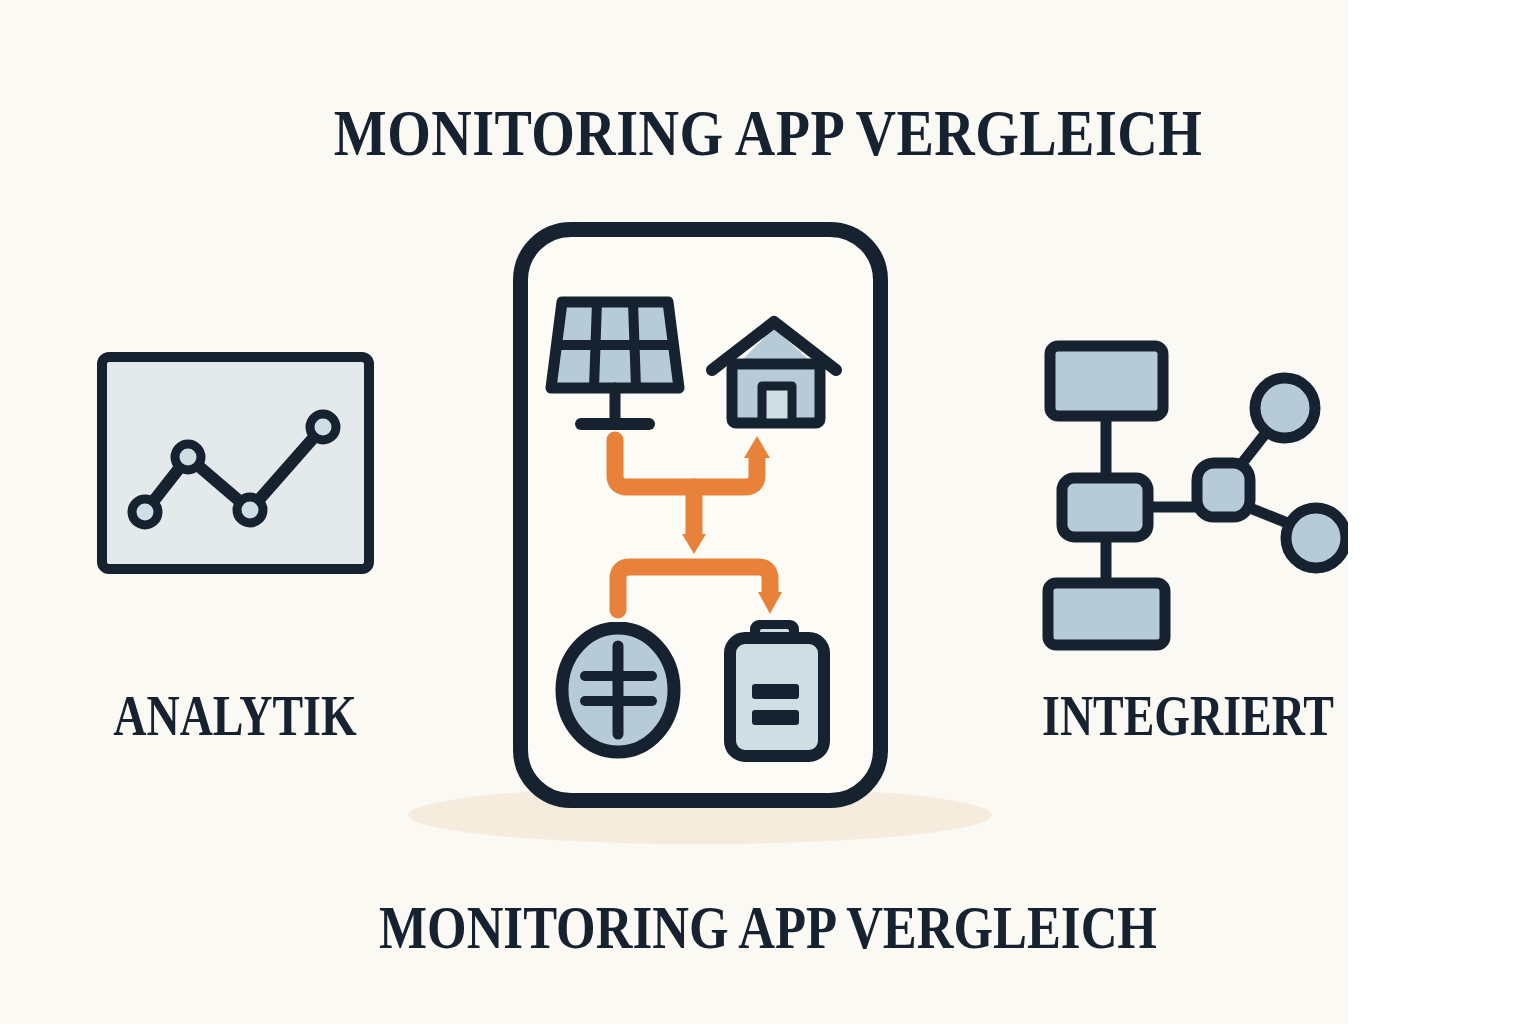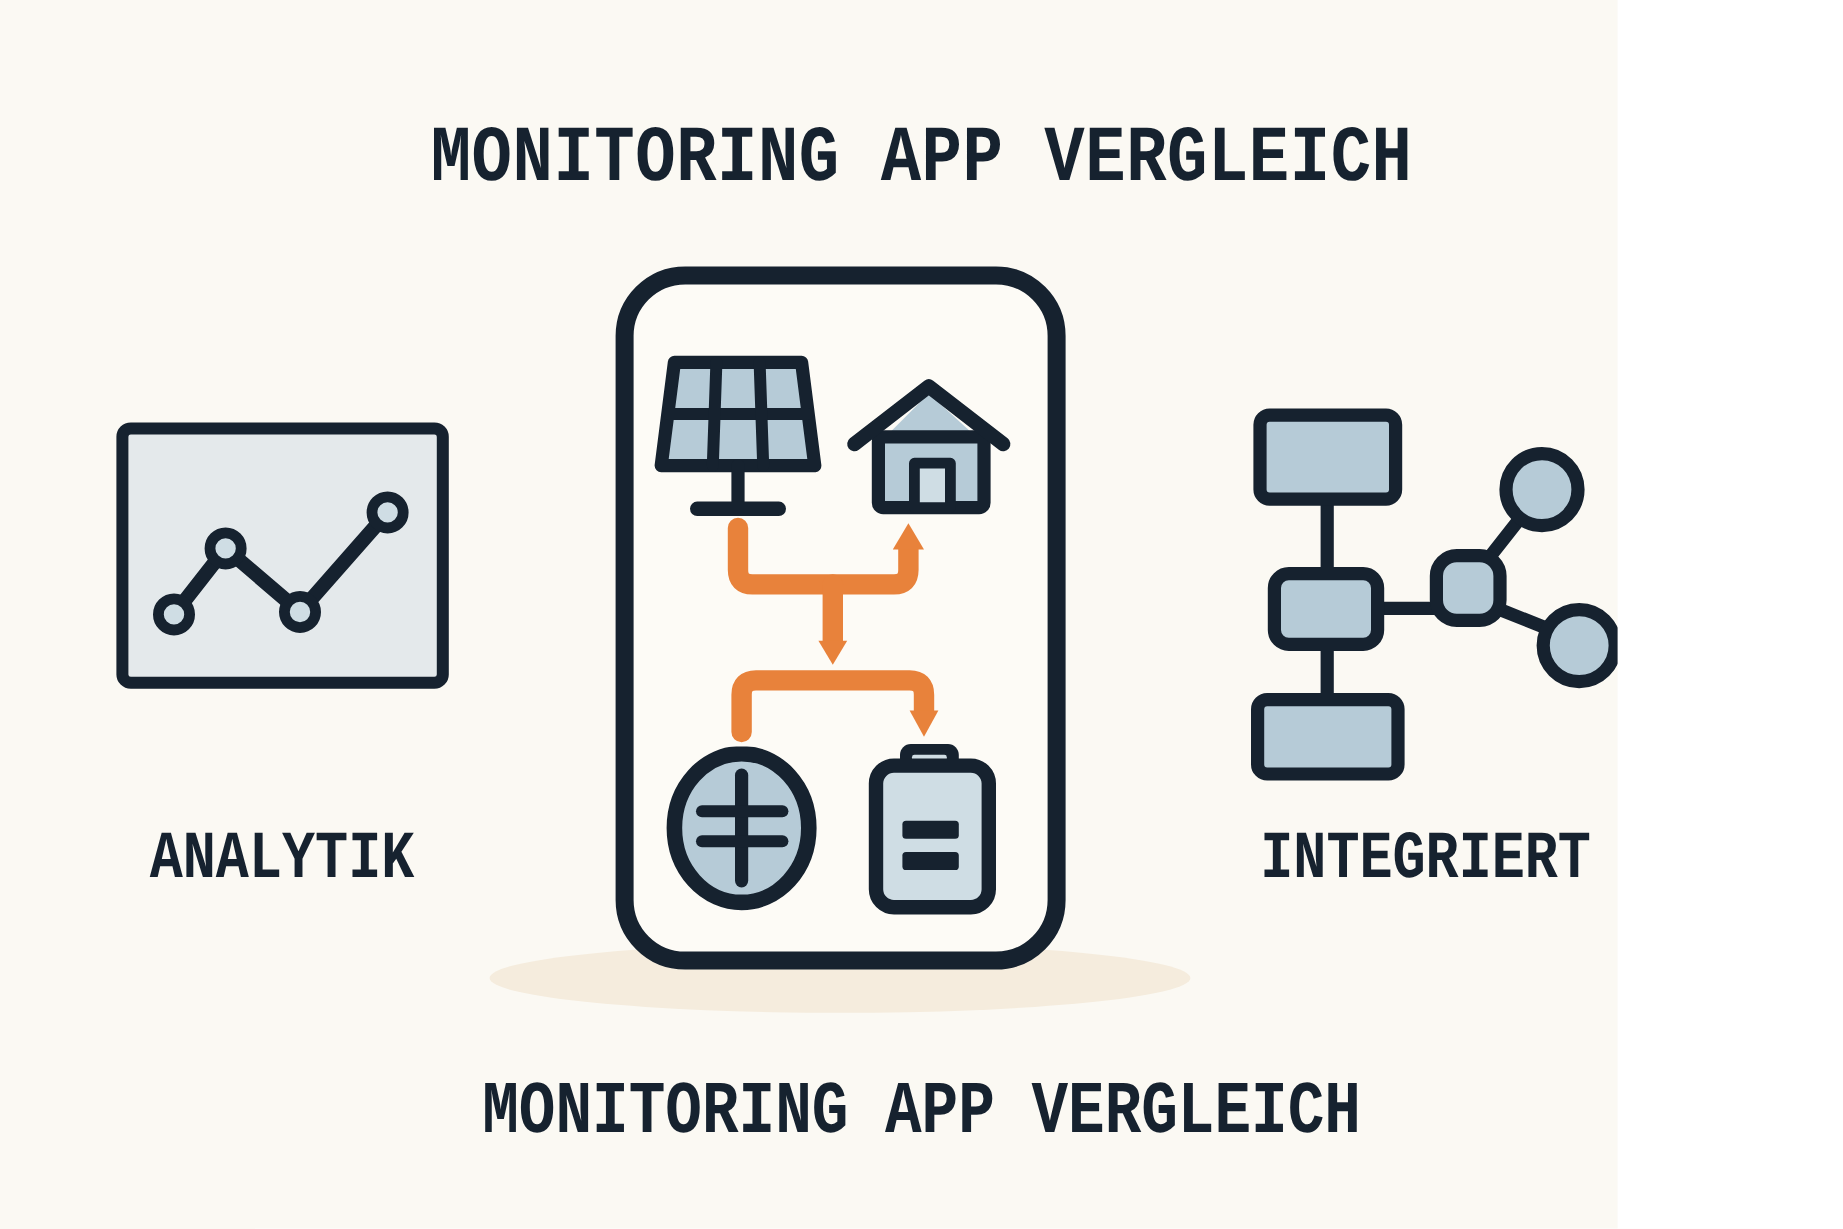--- a/index.html
+++ b/index.html
@@ -9,21 +9,21 @@
     --panel-fill:#e4e9eb;
     --icon-fill:#b6cbd7;
     --icon-fill-light:#cfdde4;
     --phone-fill:#fdfbf6;
     --shadow:#f5ecdd;
   }
   html,body{margin:0;padding:0;}
   .stage{
     position:relative;width:1348px;height:1024px;overflow:hidden;
     background:var(--background);
-    font-family:Liberation Mono, monospace;color:var(--ink);
+    font-family:Liberation Serif, serif;color:var(--ink);
   }
   .title{
     position:absolute;left:0;width:1536px;text-align:center;
     font-weight:800;line-height:1;color:var(--ink);
     transform-origin:50% 50%;white-space:nowrap;
   }
   .title-top{top:100px;font-size:66px;transform:scaleX(.85);letter-spacing:.5px;}
   .title-bottom{top:896px;font-size:62px;transform:scaleX(.82);}
   .side-label{
     position:absolute;width:360px;text-align:center;

